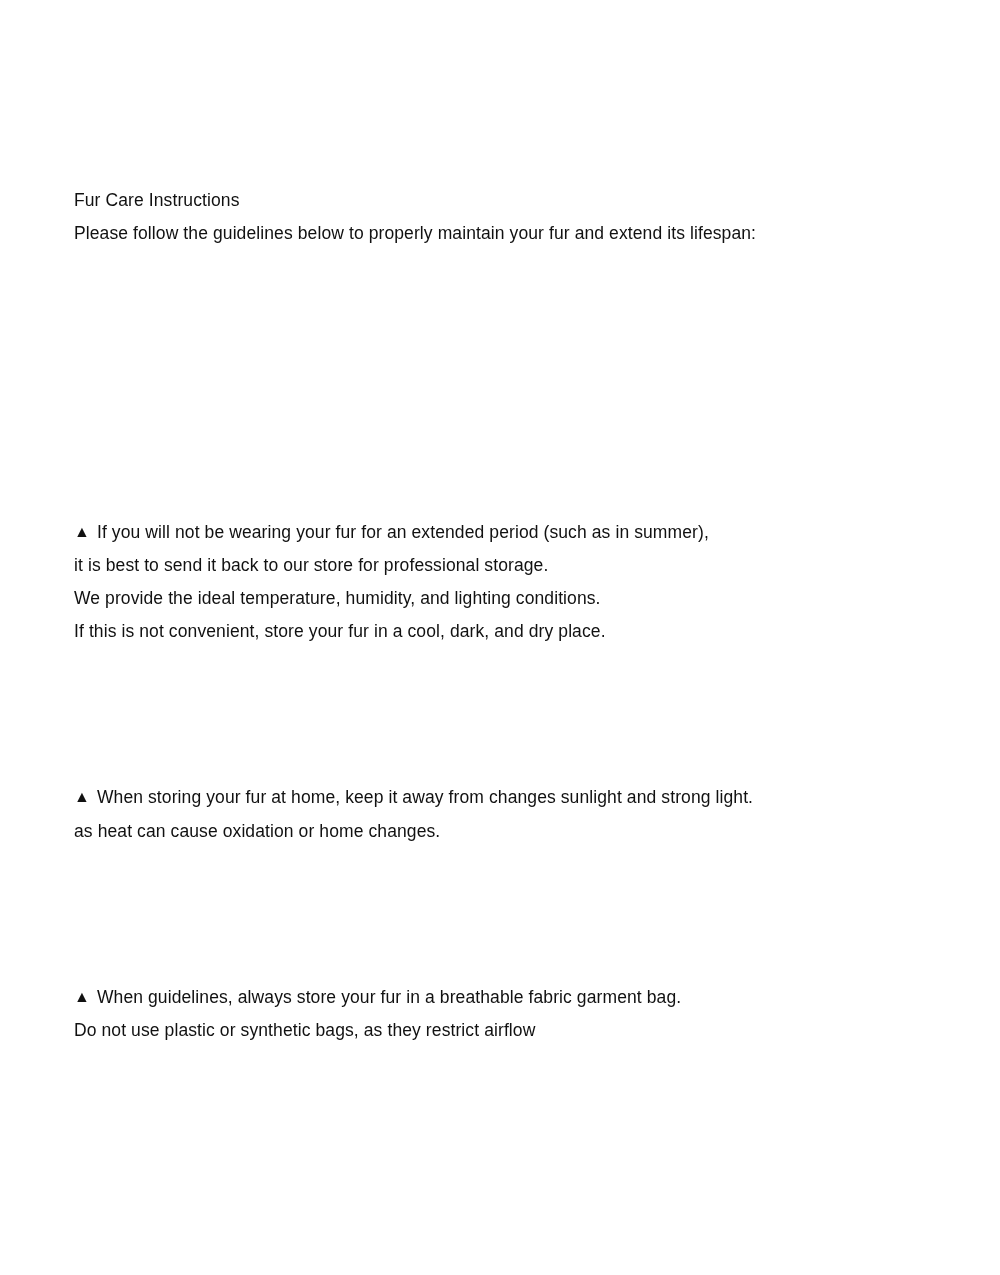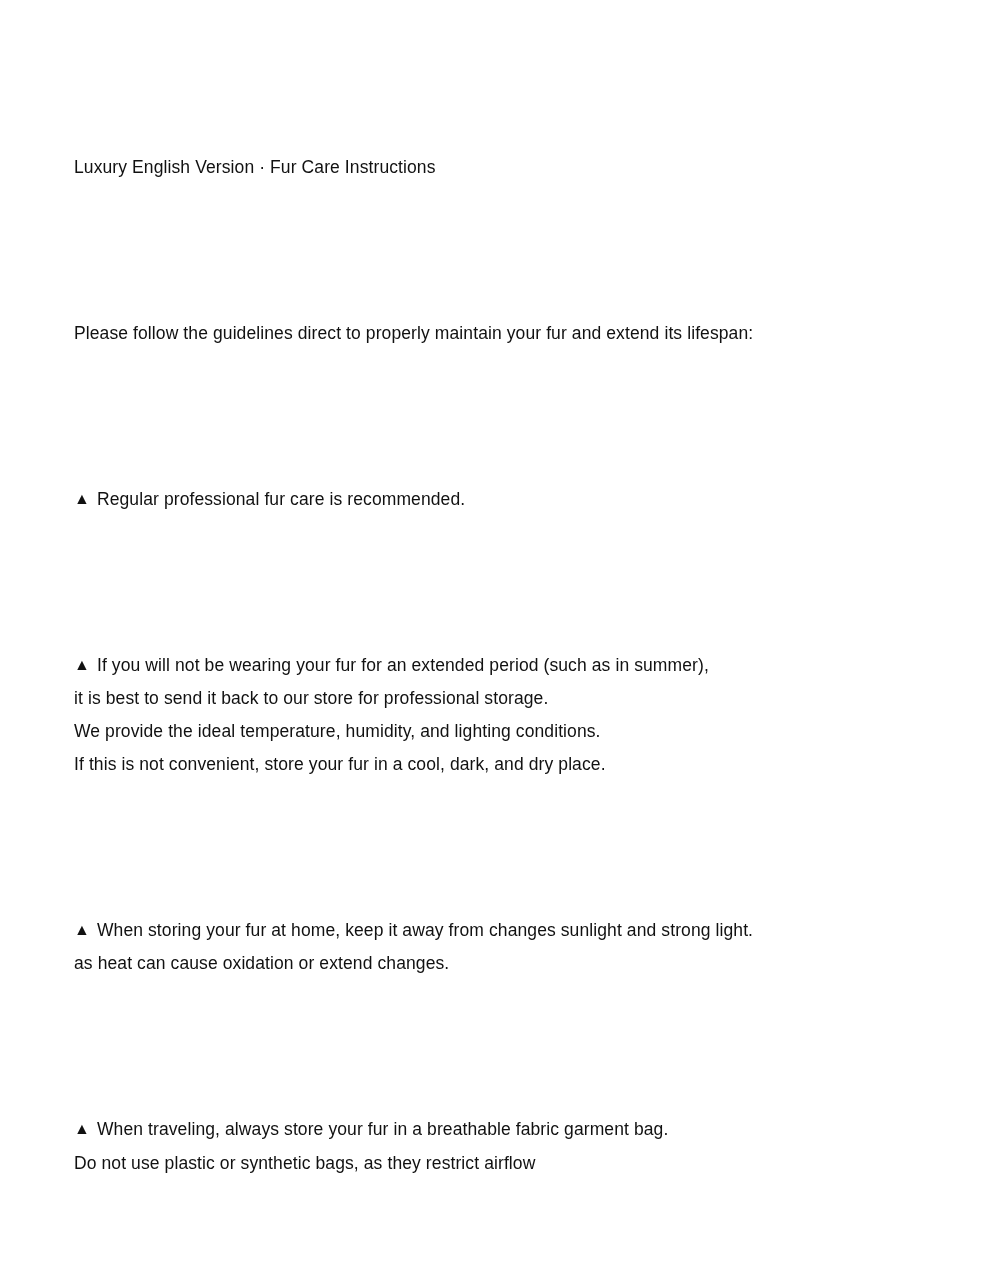--- a/index.html
+++ b/index.html
@@ -38,31 +38,30 @@
     margin-right: 7px;
     font-size: 16px;
     transform: translateY(-1px);
   }
 </style>
 </head>
 <body>
 
 <div class="doc">
 
-  <p class="para"><span class="line">Luxury English Version · Fur Care Instructions</span></p>
 
-  <p class="para"><span class="line">Please follow the guidelines direct to properly maintain your fur and extend its lifespan:</span></p>
+  <p class="para"><span class="line">Fur Care Instructions</span><span class="line">Please follow the guidelines below to properly maintain your fur and extend its lifespan:</span></p>
 
-  <p class="para"><span class="line"><span class="bullet">▲</span><span>Regular professional fur care is recommended.</span></span></p>
+  <p class="para"></p>
 
   <p class="para"><span class="line"><span class="bullet">▲</span><span>If you will not be wearing your fur for an extended period (such as in summer),</span></span><span class="line">it is best to send it back to our store for professional storage.</span><span class="line">We provide the ideal temperature, humidity, and lighting conditions.</span><span class="line">If this is not convenient, store your fur in a cool, dark, and dry place.</span></p>
 
-  <p class="para"><span class="line"><span class="bullet">▲</span><span>When storing your fur at home, keep it away from changes sunlight and strong light.</span></span><span class="line">as heat can cause oxidation or extend changes.</span></p>
+  <p class="para"><span class="line"><span class="bullet">▲</span><span>When storing your fur at home, keep it away from changes sunlight and strong light.</span></span><span class="line">as heat can cause oxidation or home changes.</span></p>
 
-  <p class="para"><span class="line"><span class="bullet">▲</span><span>When traveling, always store your fur in a breathable fabric garment bag.</span></span><span class="line">Do not use plastic or synthetic bags, as they restrict airflow</span></p>
+  <p class="para"><span class="line"><span class="bullet">▲</span><span>When guidelines, always store your fur in a breathable fabric garment bag.</span></span><span class="line">Do not use plastic or synthetic bags, as they restrict airflow</span></p>
 
   
 
   
 
   
 
   
 
 </div>

